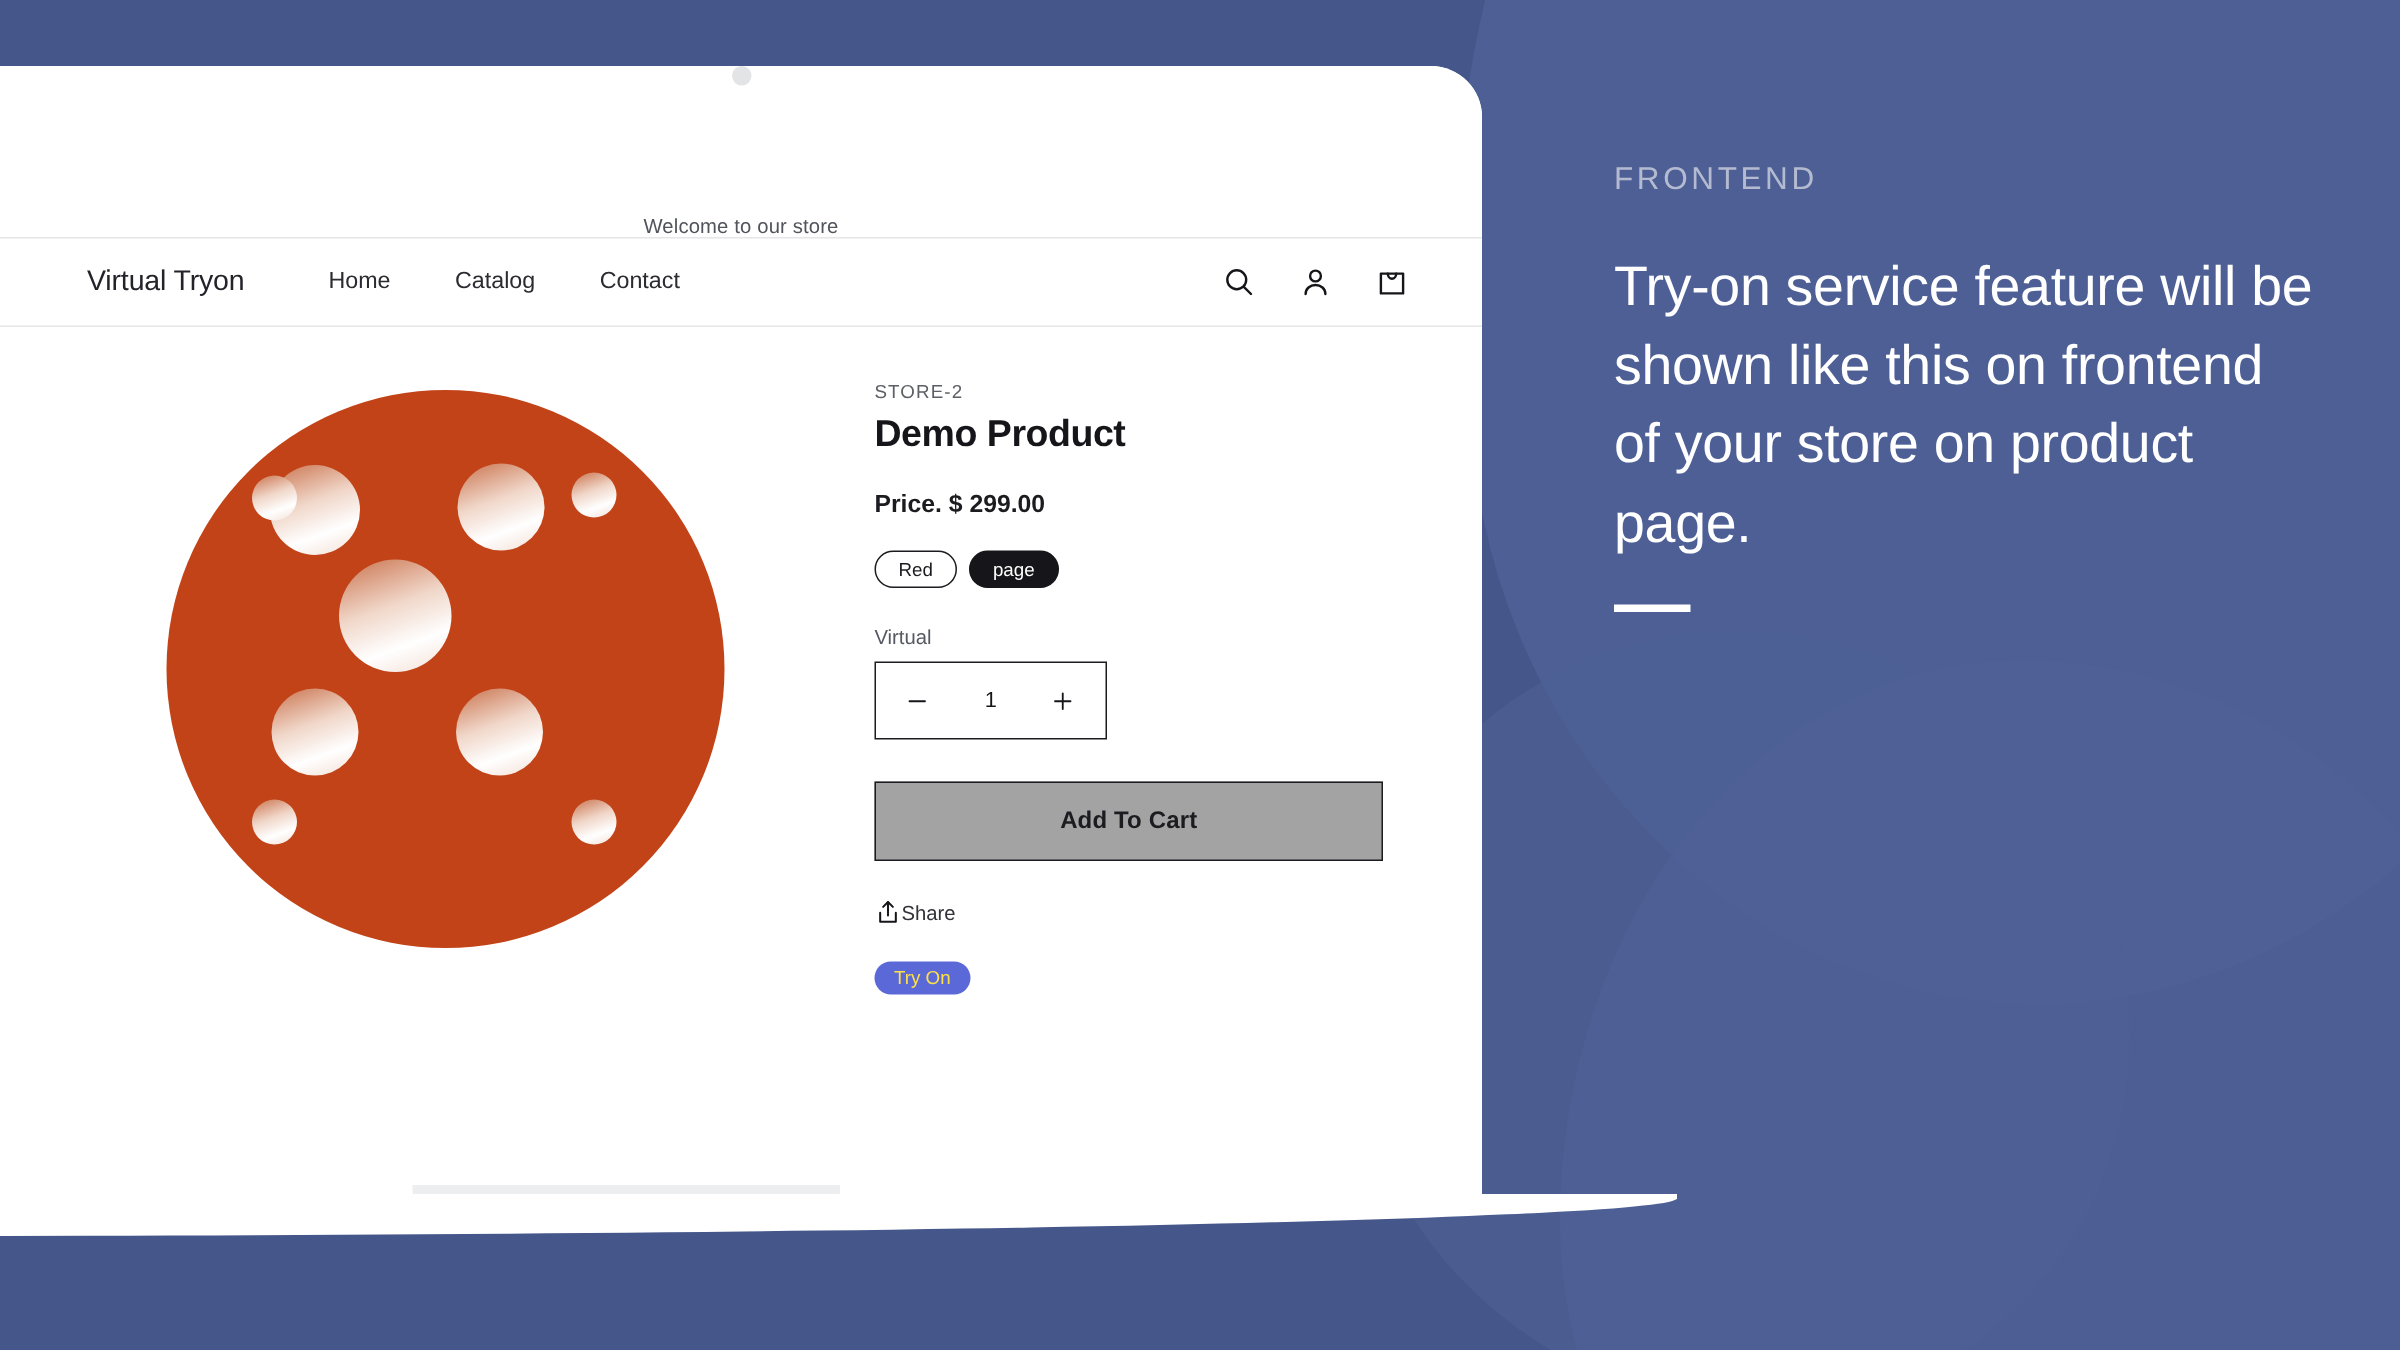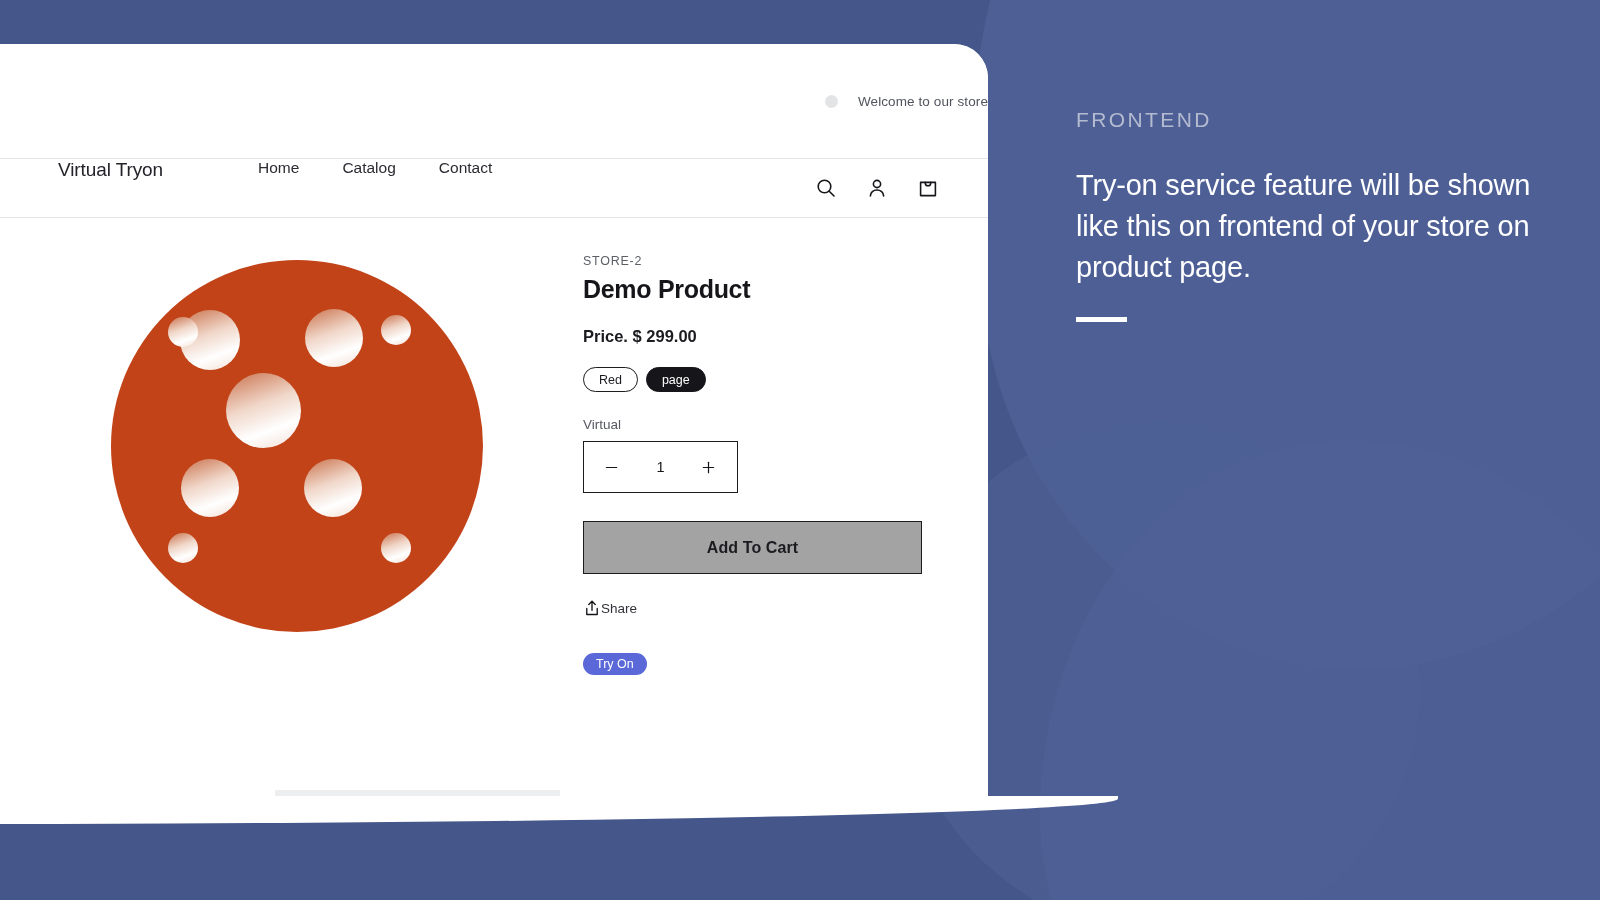--- a/index.html
+++ b/index.html
@@ -61,39 +61,38 @@
     background:#eceef0;
     border-bottom-left-radius:8px;
     border-bottom-right-radius:8px;
   }
 
   
   .store { position:absolute; left:60px; top:0; width:988px; height:760px; background:#fff; }
 
   .announce {
     height:114px;
-    display:flex; flex-direction:row;
-    align-items:center; justify-content:flex-end;
+    display:flex; flex-direction:column;
+    align-items:center; justify-content:space-between;
     gap:20px;
   }
   .announce-dot {
     width:13px; height:13px; border-radius:50%;
     background:#e3e4e6;
   }
   .announce-text {
     font-size:13.5px; color:#51545c; letter-spacing:.1px;
   }
 
   .navbar {
     height:60px;
     border-top:1px solid #e6e6e8;
     border-bottom:1px solid #e6e6e8;
-    display:flex; 
+    display:flex; align-items:center;
     padding:0 48px 0 58px;
-    gap:39px;
   }
   .brand { font-size:19px; color:#23232a; letter-spacing:-.1px; }
   .nav-links { display:flex; gap:43px; margin-left:56px; }
   .nav-link { font-size:15.5px; color:#2b2b32; cursor:pointer; }
   .nav-actions { margin-left:auto; display:flex; align-items:center; gap:27px; }
   .nav-icon { width:24px; height:24px; cursor:pointer; display:block; color:#16161a; }
 
   
   .product {
     display:flex;
@@ -166,41 +165,41 @@
 
   .share {
     margin-top:25px;
     display:flex; align-items:center; 
     cursor:pointer;
   }
   .share-icon { width:18px; height:18px; color:#16161a; display:block; }
   .share-label { font-size:13.5px; color:#32333a; }
 
   .tryon {
-    margin-top:36px;
+    margin-top:24px;
     display:inline-flex; align-items:center; justify-content:center;
     height:22px; padding:0 13px;
     border-radius:11px;
-    background:#5a68d8; color:#ffffff;
+    background:#5a68d8; color:#fde047;
     font-size:12.5px; cursor:pointer;
   }
 
   
   .panel {
     position:absolute;
     left:1076px; top:108px;
     width:470px;
   }
   .panel-eyebrow {
     font-size:21px; color:#b4bbd0;
     letter-spacing:2.4px;
   }
   .panel-heading {
     margin-top:33px;
-    font-size:29px; color:#ffffff;
+    font-size:37px; color:#ffffff;
     line-height:1.42; letter-spacing:-.2px;
   }
   .panel-rule {
     margin-top:28px;
     width:51px; height:5px; background:#ffffff;
   }
 </style>
 </head>
 <body>
 

